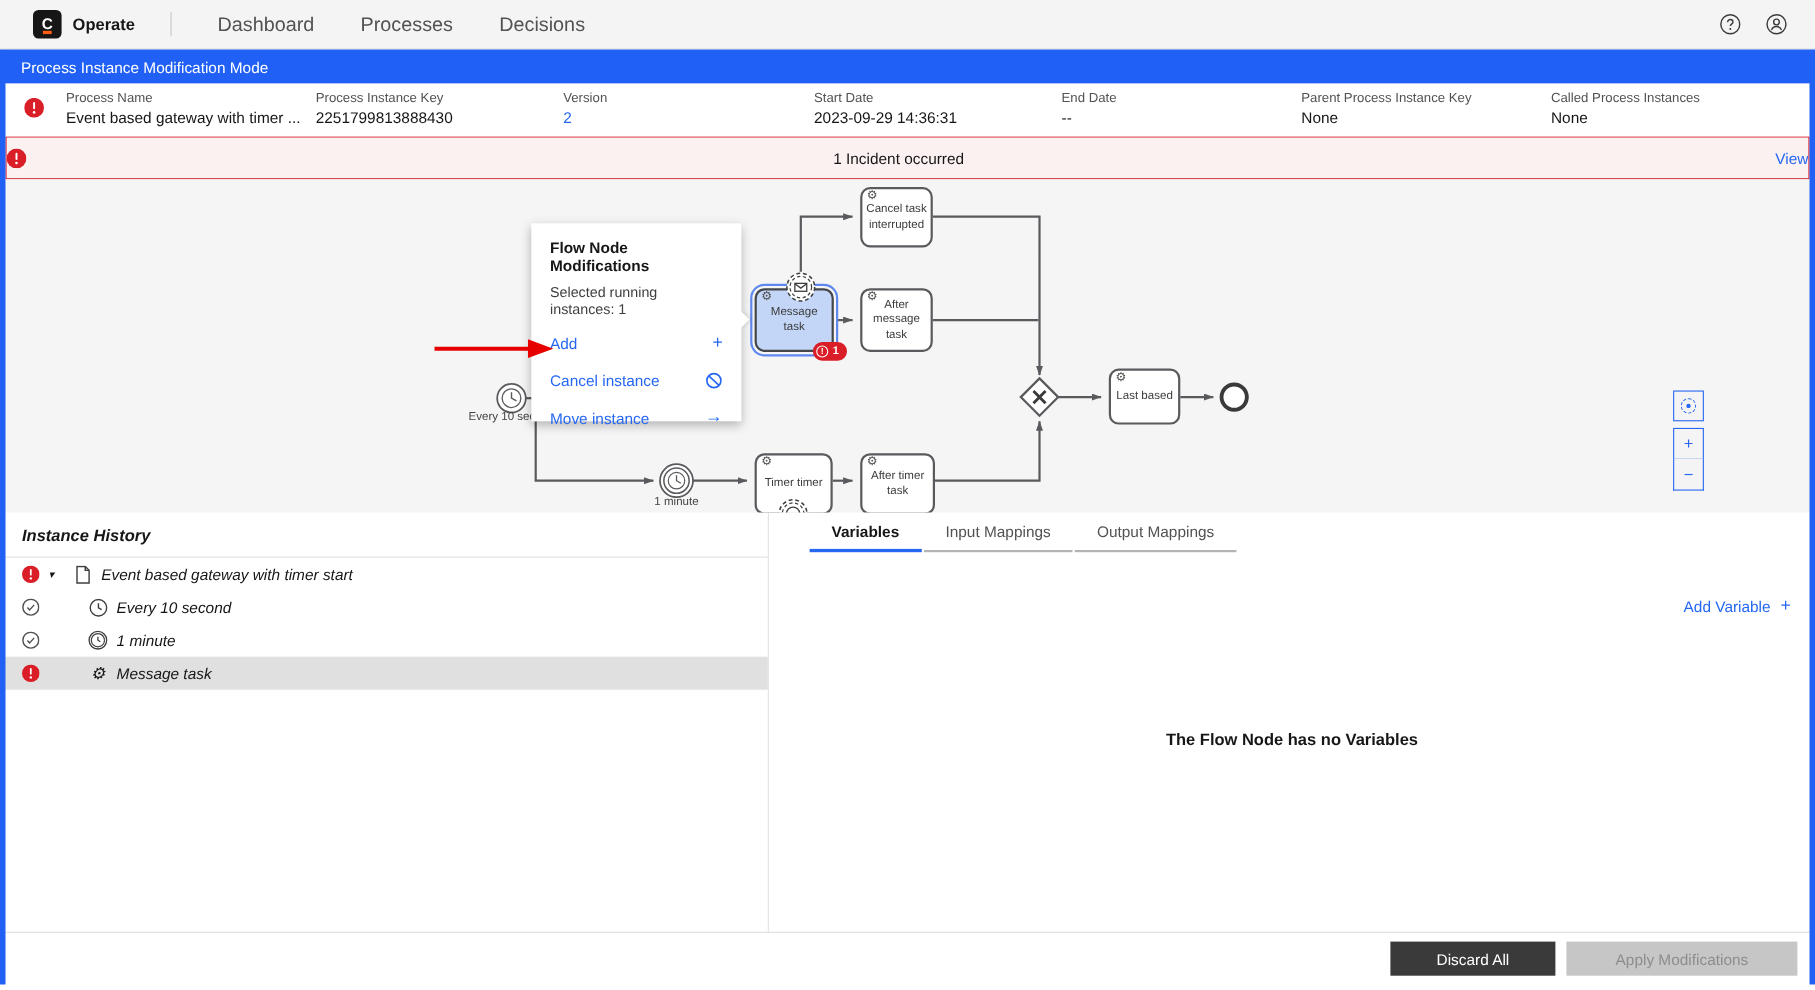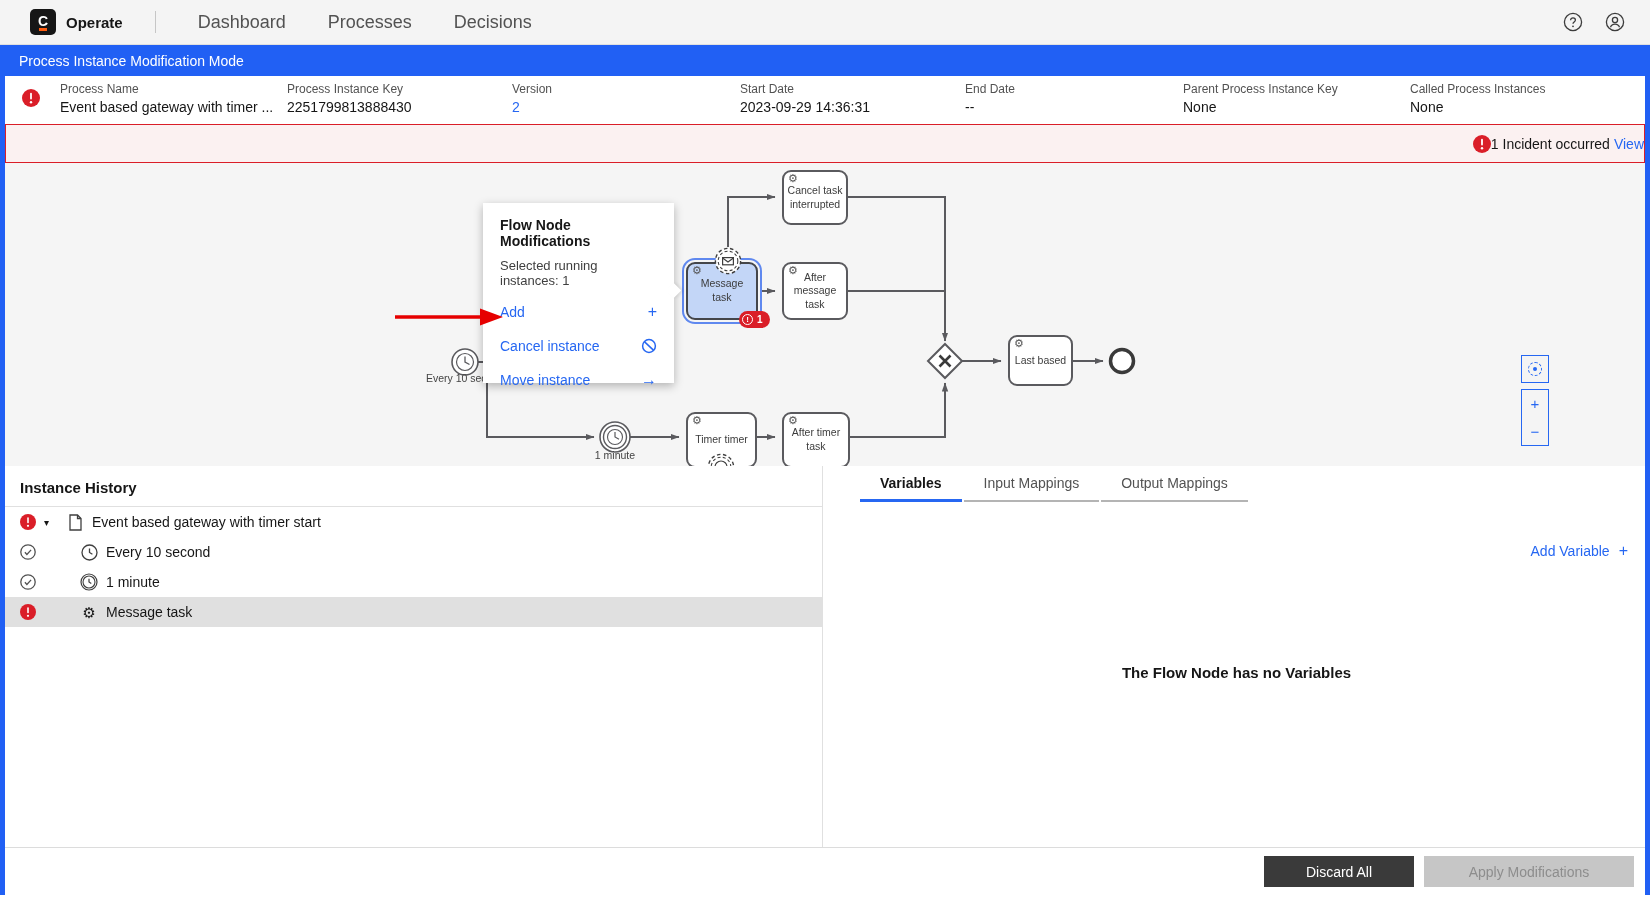--- a/index.html
+++ b/index.html
@@ -33,21 +33,21 @@
   
   .inst-header { height:48px; background:#fff; position:relative; }
   .inst-header .inc-icon { position:absolute; left:22px; top:13px; }
   .field { position:absolute; top:6px; }
   .field .lbl { font-size:12px; color:#525252; }
   .field .val { font-size:14px; color:#161616; margin-top:3px; }
   .field .val.link { color:#2667f2; cursor:pointer; }
 
   
   .incident-banner { height:39px; margin:0 5px; background:#fbf1f1; border:1px solid #da1e28;
-    display:flex; align-items:center; justify-content:flex-end; }
+    display:flex; align-items:center; justify-content:space-between; }
   .incident-banner .txt { font-size:14px; }
   .incident-banner .view { font-size:14px; color:#2667f2; cursor:pointer; margin-left:4px; }
 
   
   .diagram { position:relative; height:303px; background:#f5f5f5; overflow:hidden; }
   .diagram svg.flows { position:absolute; left:0; top:0; z-index:1; }
   .task { position:absolute; background:#fff; border:2px solid #5a5a5e; border-radius:9px;
     z-index:2; display:flex; align-items:center; justify-content:center; cursor:pointer; }
   .task .tlabel { font-size:10.5px; color:#3c3c3c; text-align:center; line-height:1.3; padding:0 3px; }
   .task .gear { position:absolute; top:0px; left:4px; font-size:11px; color:#555; line-height:1.2; }
@@ -80,21 +80,21 @@
     display:flex; align-items:center; justify-content:center; cursor:pointer; color:#2667f2; }
   .zb-reset { left:1521px; top:192px; width:28px; height:28px; }
   .zb-in  { left:1521px; top:226px; width:28px; height:29px; font-size:15px; }
   .zb-out { left:1521px; top:254px; width:28px; height:29px; border-top:none; font-size:15px; }
   .reset-glyph { width:14px; height:14px; border:1.5px dashed #2667f2; border-radius:50%;
     display:flex; align-items:center; justify-content:center; }
   .reset-glyph i { width:4px; height:4px; background:#2667f2; border-radius:50%; }
 
   
   .bottom { display:flex; height:381px; background:#fff; }
-  .history-panel { width:823px; border-right:1px solid #e0e0e0; }
+  .history-panel { width:699px; border-right:1px solid #e0e0e0;font-style:italic; }
   .hist-title { font-size:15px; font-weight:700; padding:13px 20px 10px 20px;
     border-bottom:1px solid #e0e0e0; }
   .hrow { height:30px; display:flex; align-items:center; font-size:14px; cursor:pointer; }
   .hrow.selected { background:#e0e0e0; }
   .hrow .sticon { margin-left:20px; width:16px; height:16px; flex:none; }
   .hrow .caret { width:16px; margin-left:8px; font-size:10px; color:#161616; flex:none; }
   .hrow .indent { width:16px; margin-left:8px; flex:none; }
   .hrow .ticon { width:18px; height:18px; margin-left:6px; flex:none;
     display:flex; align-items:center; justify-content:center; }
   .hrow .ticon.shift { margin-left:20px; }

